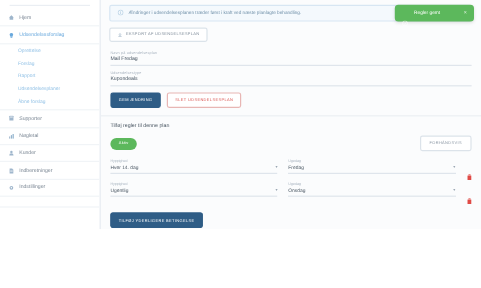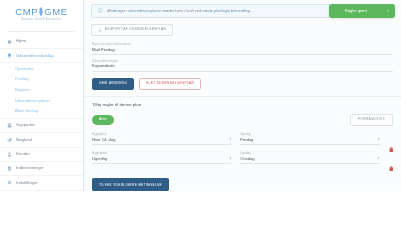--- a/index.html
+++ b/index.html
@@ -132,33 +132,20 @@
 
   .add-btn-row { margin-top:7px; padding-bottom:7px; }
 </style>
 </head>
 <body>
 
 <div class="app">
 
   <aside class="sidebar">
 
-    <div class="logo-wrap">
-      <div class="logo-text">
-        <span>CMP</span>
-        <span class="logo-mark">
-          <svg viewBox="0 0 6 10" width="6" height="10">
-            <path d="M3 0 C5 2.5 5.4 6 3 9.6 C0.6 6 1 2.5 3 0 Z" fill="#5b9bd5"></path>
-            <path d="M3 1.4 L3 9.4" stroke="#ffffff" stroke-width="0.45"></path>
-          </svg>
-        </span>
-        <span>GME</span>
-      </div>
-      <div class="logo-tagline">Business Growth Automation</div>
-    </div>
     <div class="logo-rule"></div>
 
     <nav class="nav">
 
       <div class="nav-item">
         <span class="ic">
           <svg viewBox="0 0 10 10" width="5" height="5">
               <path d="M1 5 L5 1.4 L9 5 L8 5 L8 9 L2 9 L2 5 Z" fill="#9fb6cc"></path>
             </svg>
         </span>

